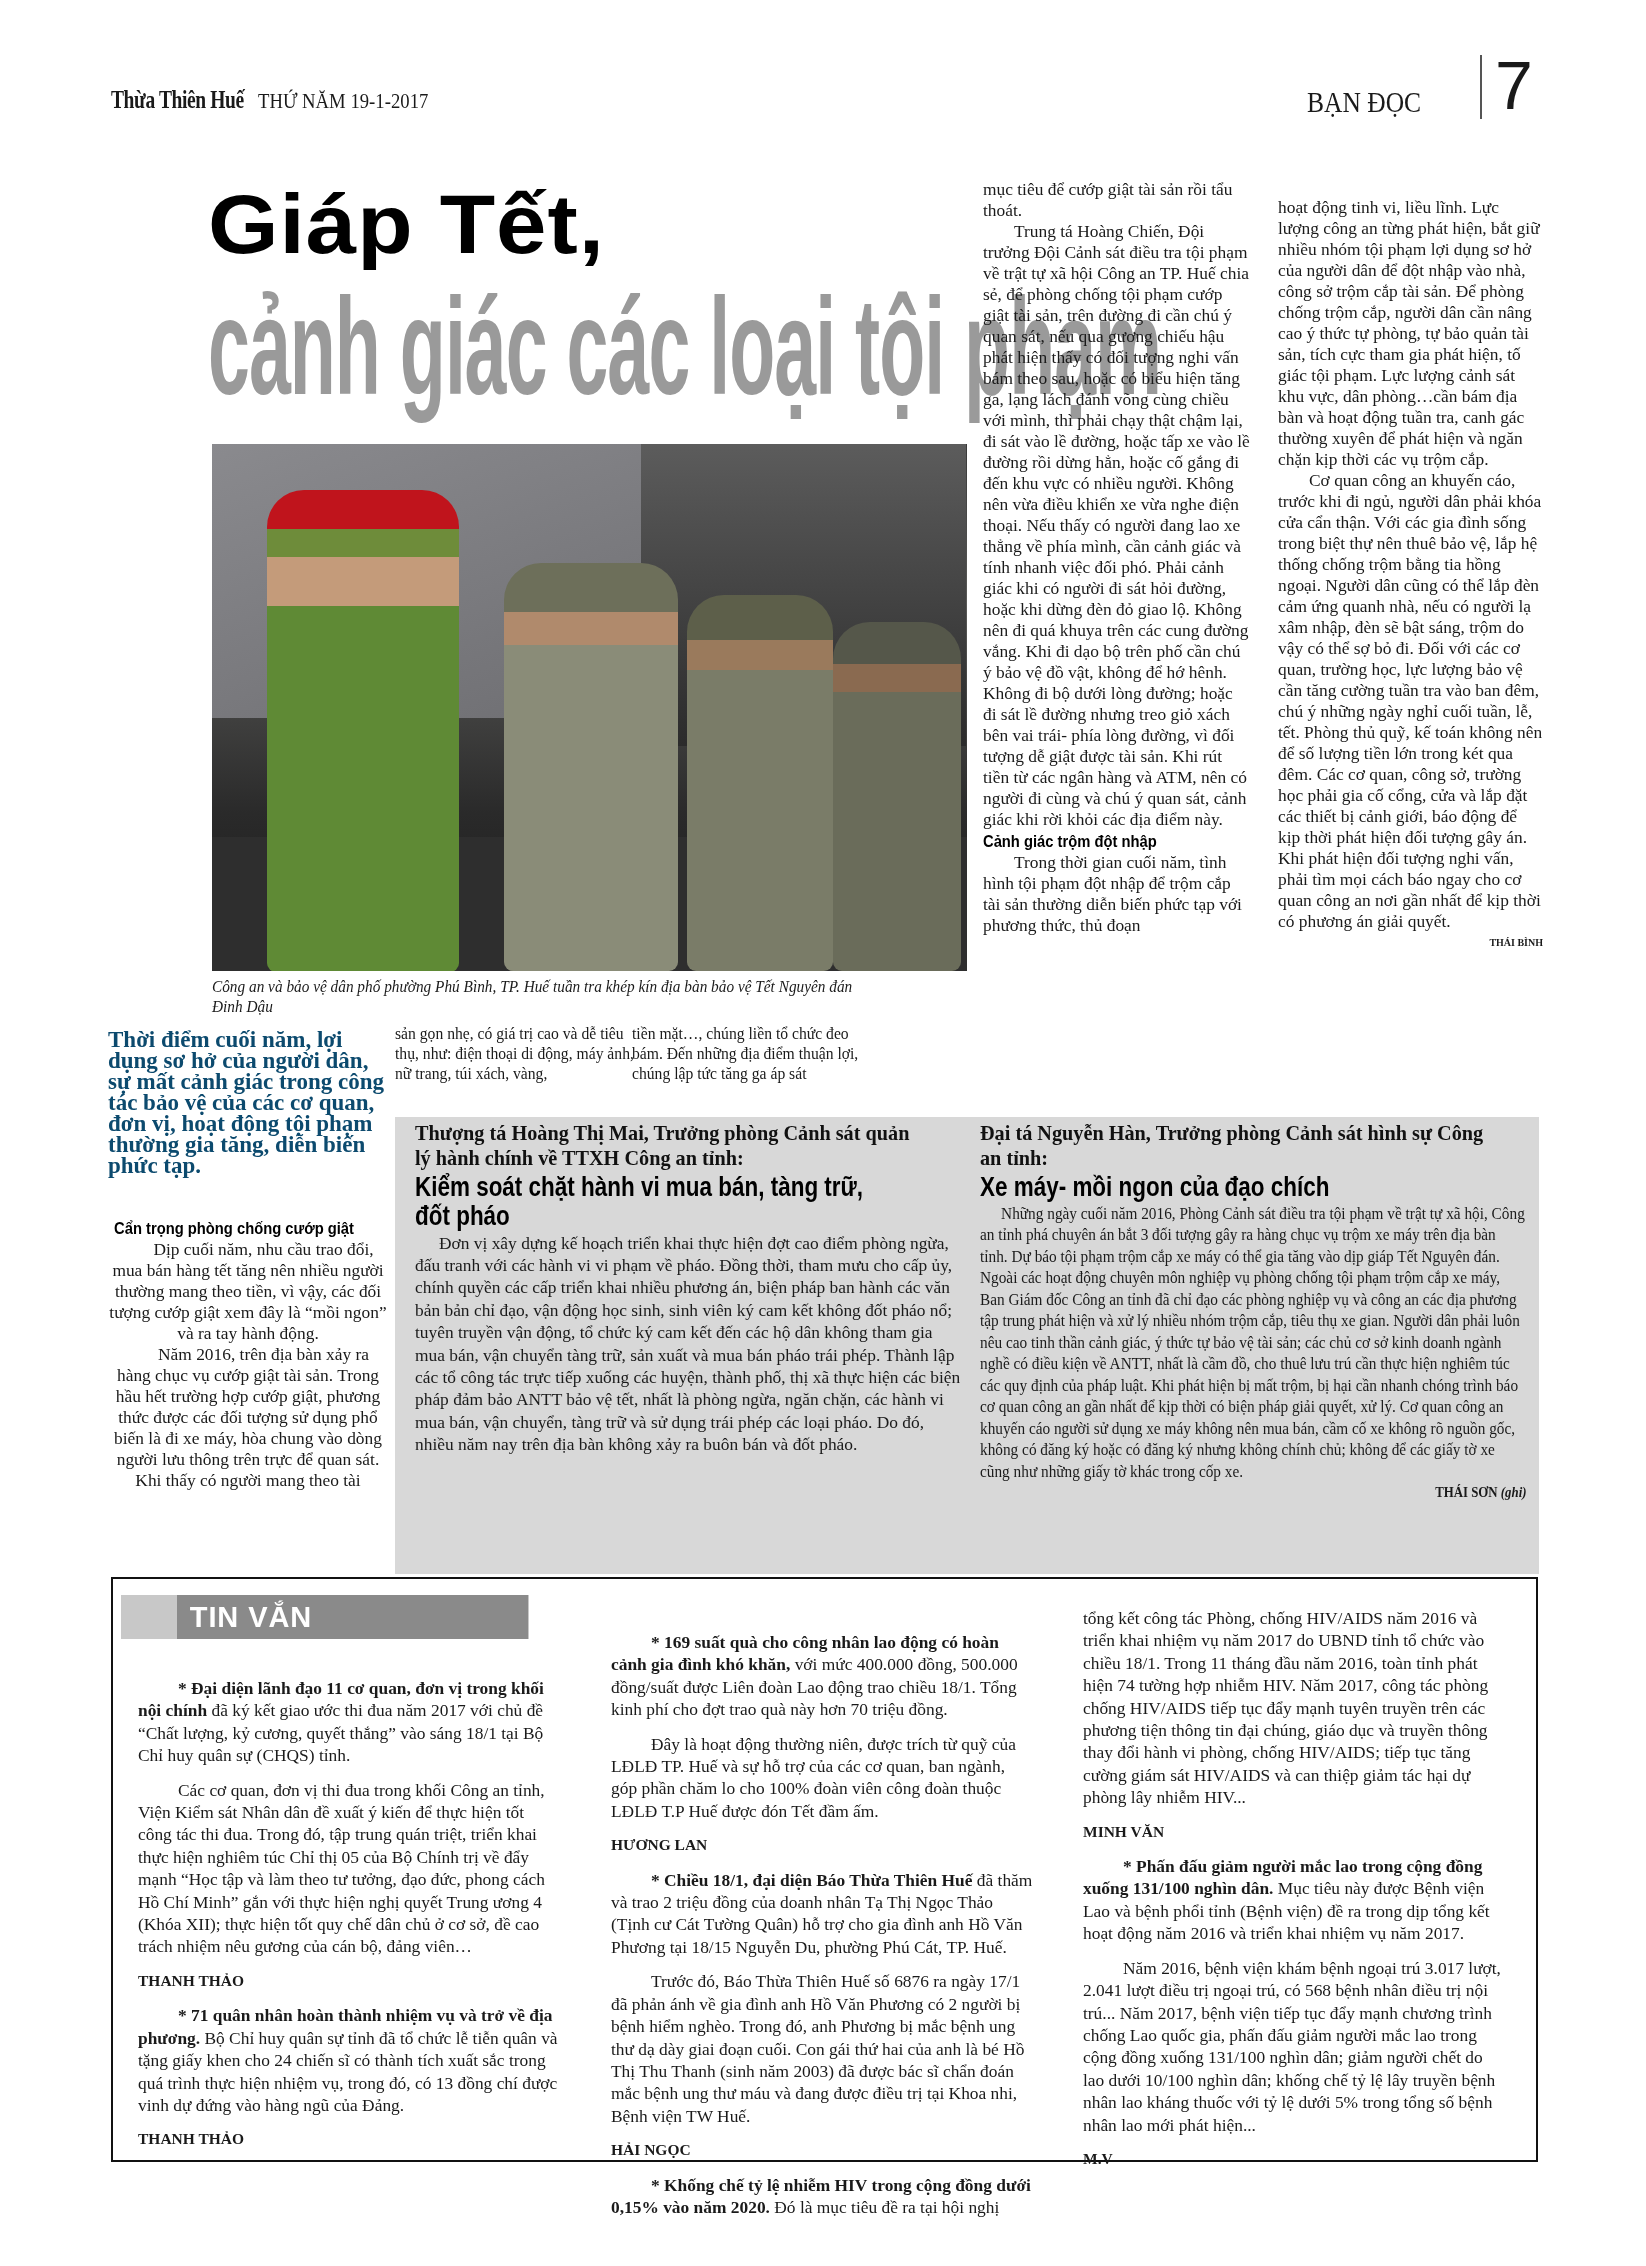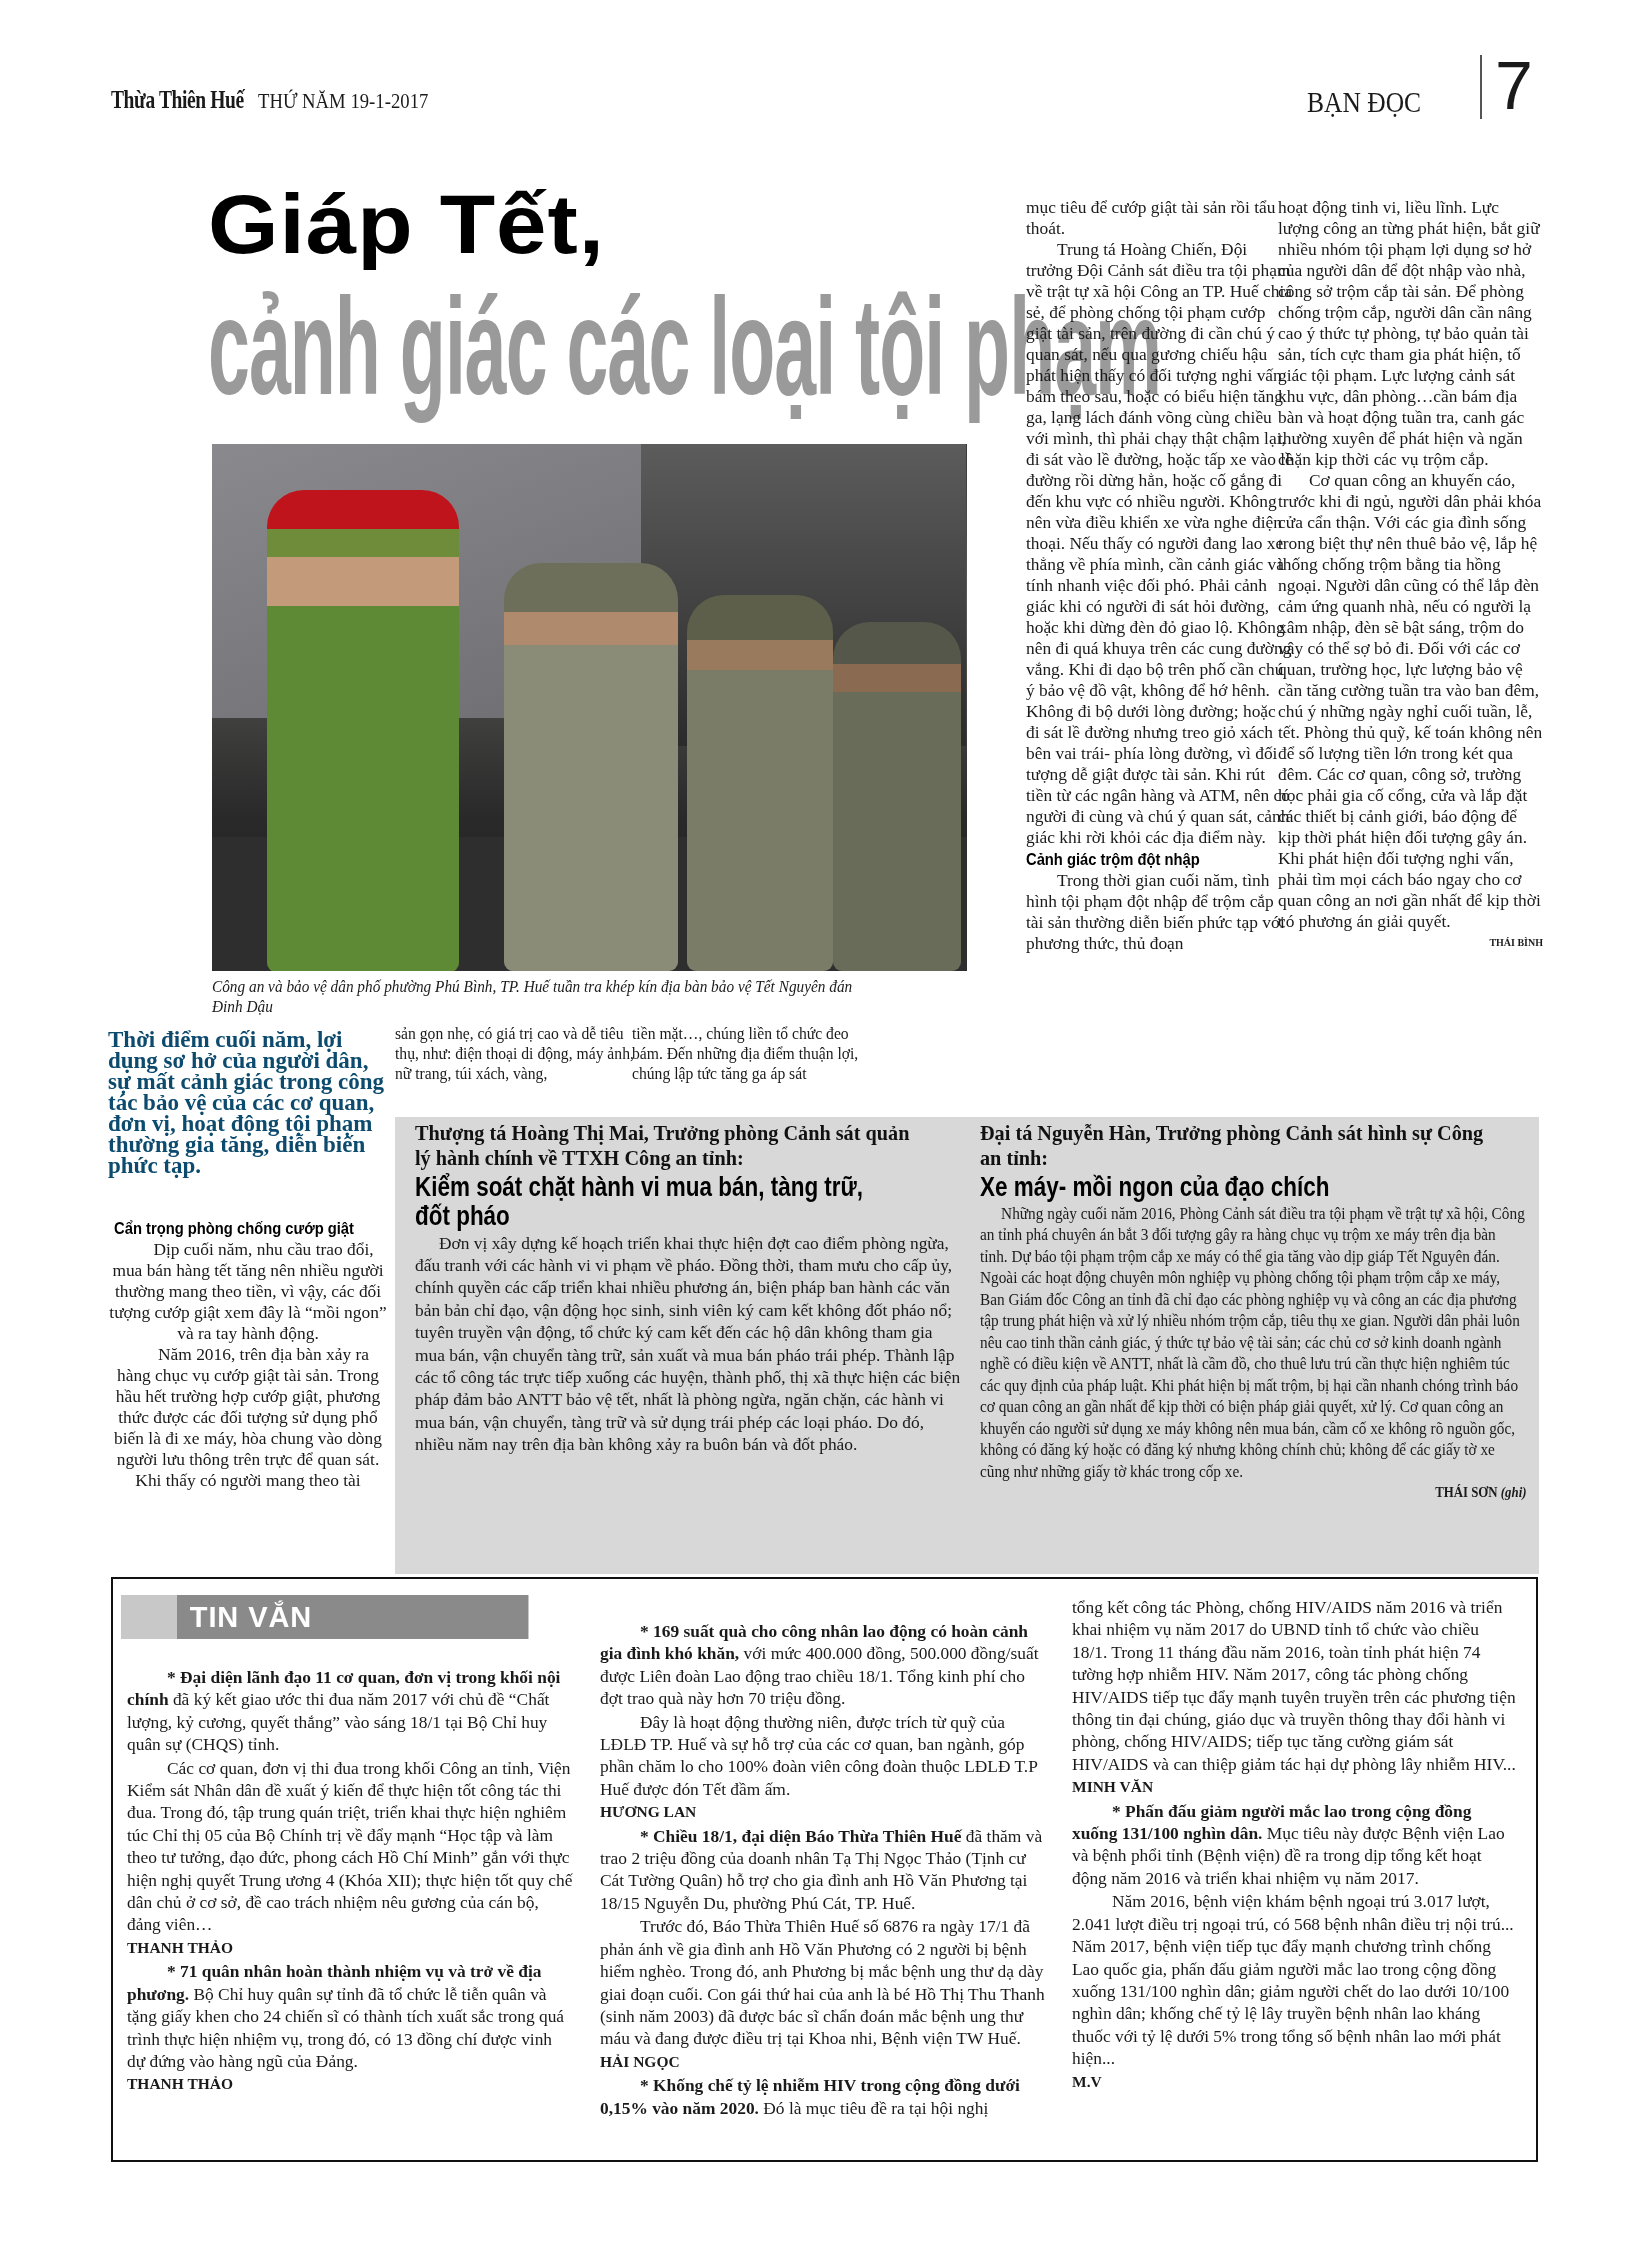--- a/index.html
+++ b/index.html
@@ -22,21 +22,21 @@
   .photo .officer { left: 55px; top: 46px; width: 192px; height: 482px; background: linear-gradient(180deg,#c0141c 0 8%, #6e8c3a 8% 14%, #c49b7a 14% 24%, #5f8a35 24% 100%); }
   .photo .guard1 { left: 292px; top: 119px; width: 174px; height: 408px; background: linear-gradient(180deg,#6d6f5a 0 12%, #b08a6c 12% 20%, #8a8c78 20% 100%); }
   .photo .guard2 { left: 475px; top: 151px; width: 146px; height: 376px; background: linear-gradient(180deg,#5d5f4a 0 12%, #9a7a5c 12% 20%, #7a7c68 20% 100%); }
   .photo .guard3 { left: 621px; top: 178px; width: 128px; height: 349px; background: linear-gradient(180deg,#55574a 0 12%, #8a6a50 12% 20%, #6a6c5a 20% 100%); }
 
   .caption { left: 212px; top: 976px; width: 755px; font-style: italic; font-size: 17.4px; line-height: 20px; transform: scaleX(0.88); transform-origin: left; }
 
   .col { font-size: 17.4px; line-height: 21px; text-align: left; }
   .col p { margin: 0; text-indent: 31px; }
   .col p.noindent { text-indent: 0; }
-  .col-top-3 { left: 983px; top: 197px; width: 267px; margin-left: 43px; }
+  .col-top-3 { left: 983px; top: 179px; width: 267px; }
   .col-top-4 { left: 1278px; top: 197px; width: 265px; }
   .subhead { font-family: "Liberation Sans", sans-serif; font-weight: bold; font-size: 16.4px; line-height: 22px; transform: scaleX(0.9); transform-origin: left; margin: 7.3px 0 0; text-indent: 0 !important; color: #000; }
   .byline { font-weight: bold; text-align: right; font-size: 10px; margin-top: 14.6px; text-indent: 0 !important; }
 
   .lead { left: 108px; top: 1029px; width: 283px; font-weight: bold; font-size: 23px; line-height: 21px; color: #0c4a6e; }
   .col-left { left: 108px; top: 1217px; width: 280px; text-align: center; }
   .col-mid-a { left: 395px; top: 1023px; width: 274px; font-size: 17.4px; line-height: 20px; transform: scaleX(0.9); transform-origin: left; }
   .col-mid-b { left: 632px; top: 1023px; width: 274px; font-size: 17.4px; line-height: 20px; transform: scaleX(0.9); transform-origin: left; }
 
   .grey-box { left: 395px; top: 1117px; width: 1144px; height: 457px; background: #d8d8d8; }
@@ -46,21 +46,21 @@
   .box-title { font-family: "Liberation Sans", sans-serif; font-weight: bold; font-size: 27.4px; line-height: 29px; transform: scaleX(0.82); transform-origin: left; margin: 1.8px 0 1.8px; color: #000; }
   .box-body { font-size: 17.4px; line-height: 22.4px; }
   .box-body p { margin: 0; text-indent: 24px; }
   .box-right .box-body { transform: scaleX(0.88); transform-origin: left; width: 621px; line-height: 21.5px; }
   .box-byline { text-align: right; font-weight: bold; font-size: 14.6px; }
 
   .brief-frame { left: 111px; top: 1577px; width: 1427px; height: 585px; border: 2.7px solid #111; border-left-width: 2.7px; box-sizing: border-box; }
   .brief-head-bg { left: 121px; top: 1595px; width: 408px; height: 44px; background: #c8c8c8; }
   .brief-head { left: 177px; top: 1595px; width: 351px; height: 44px; background: #8a8a8a; color: #fff; font-family: "Liberation Sans", sans-serif; font-weight: bold; font-size: 29px; line-height: 44px; padding-left: 12.8px; box-sizing: border-box; letter-spacing: 0.9px; }
   .brief-col { font-size: 17.4px; line-height: 22.4px; }
-  .brief-col p { margin: 1px; text-indent: 40px; }
+  .brief-col p { margin: 12px; text-indent: 40px; }
   .brief-col .bb { font-weight: bold; font-size: 15.5px; text-indent: 0; }
   .brief-1 { left: 126px; top: 1665px; width: 448px; }
   .brief-2 { left: 599px; top: 1619px; width: 448px; }
   .brief-3 { left: 1071px; top: 1595px; width: 448px; }
 </style>
 </head>
 <body>
 
 <div class="abs masthead-name">Thừa Thiên Huế</div>
 <div class="abs masthead-date">THỨ NĂM  19-1-2017</div>

